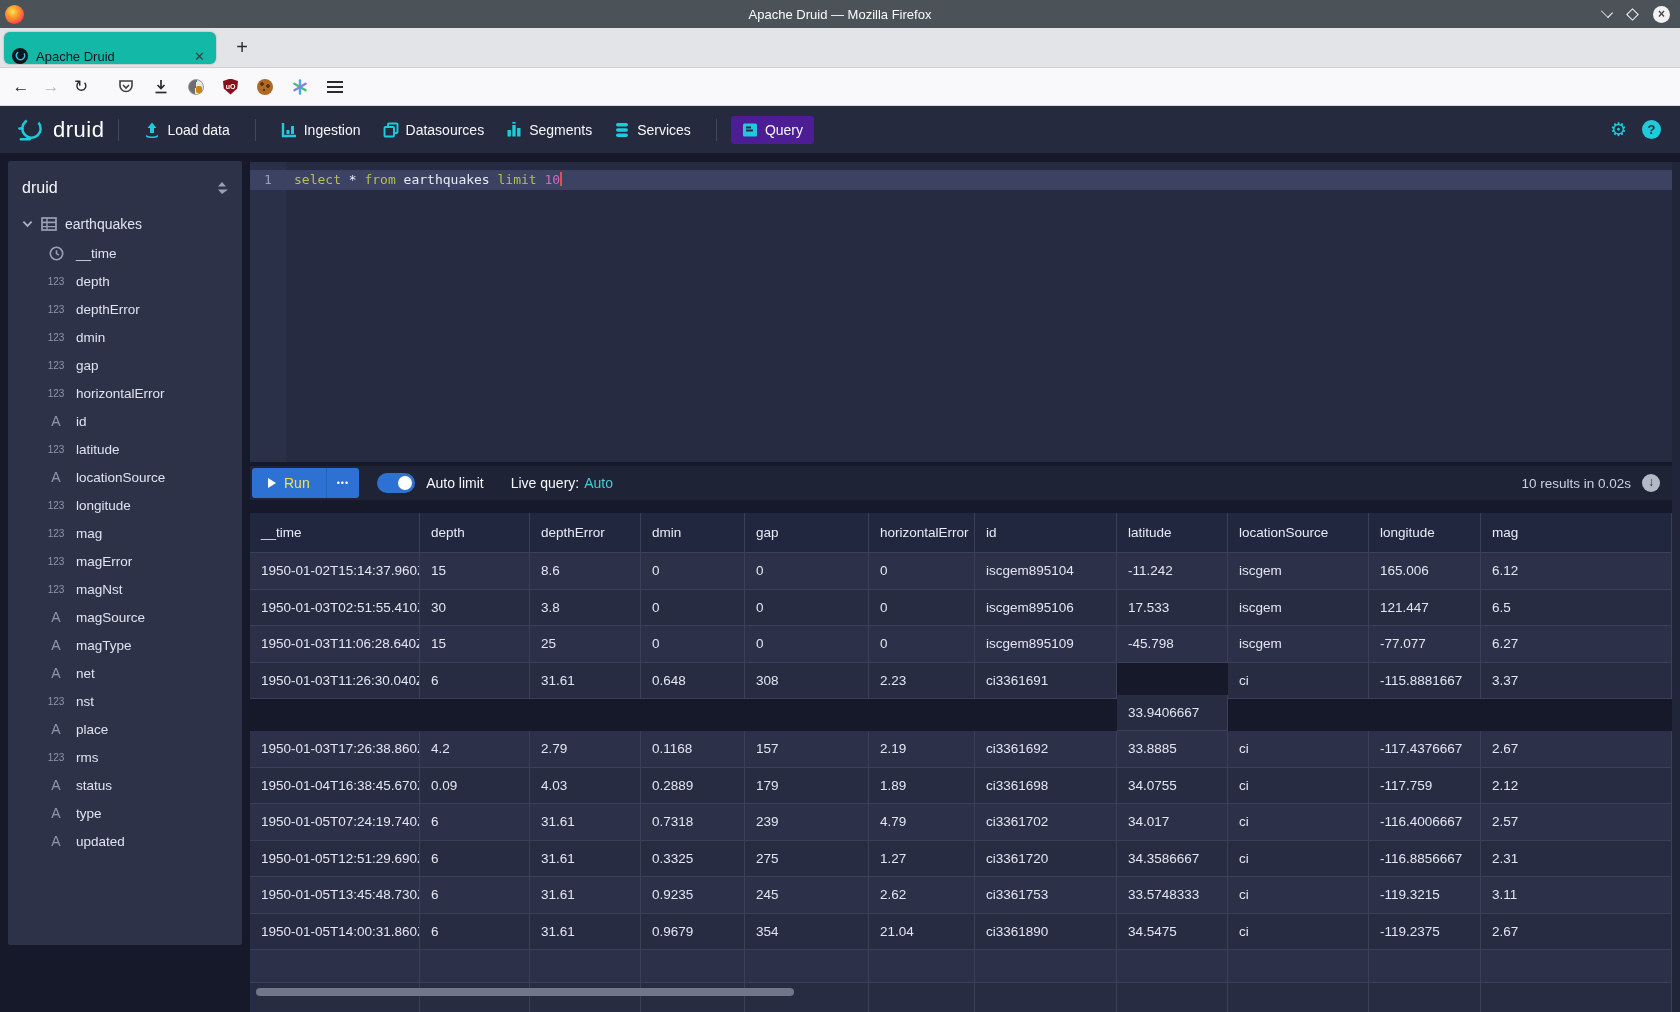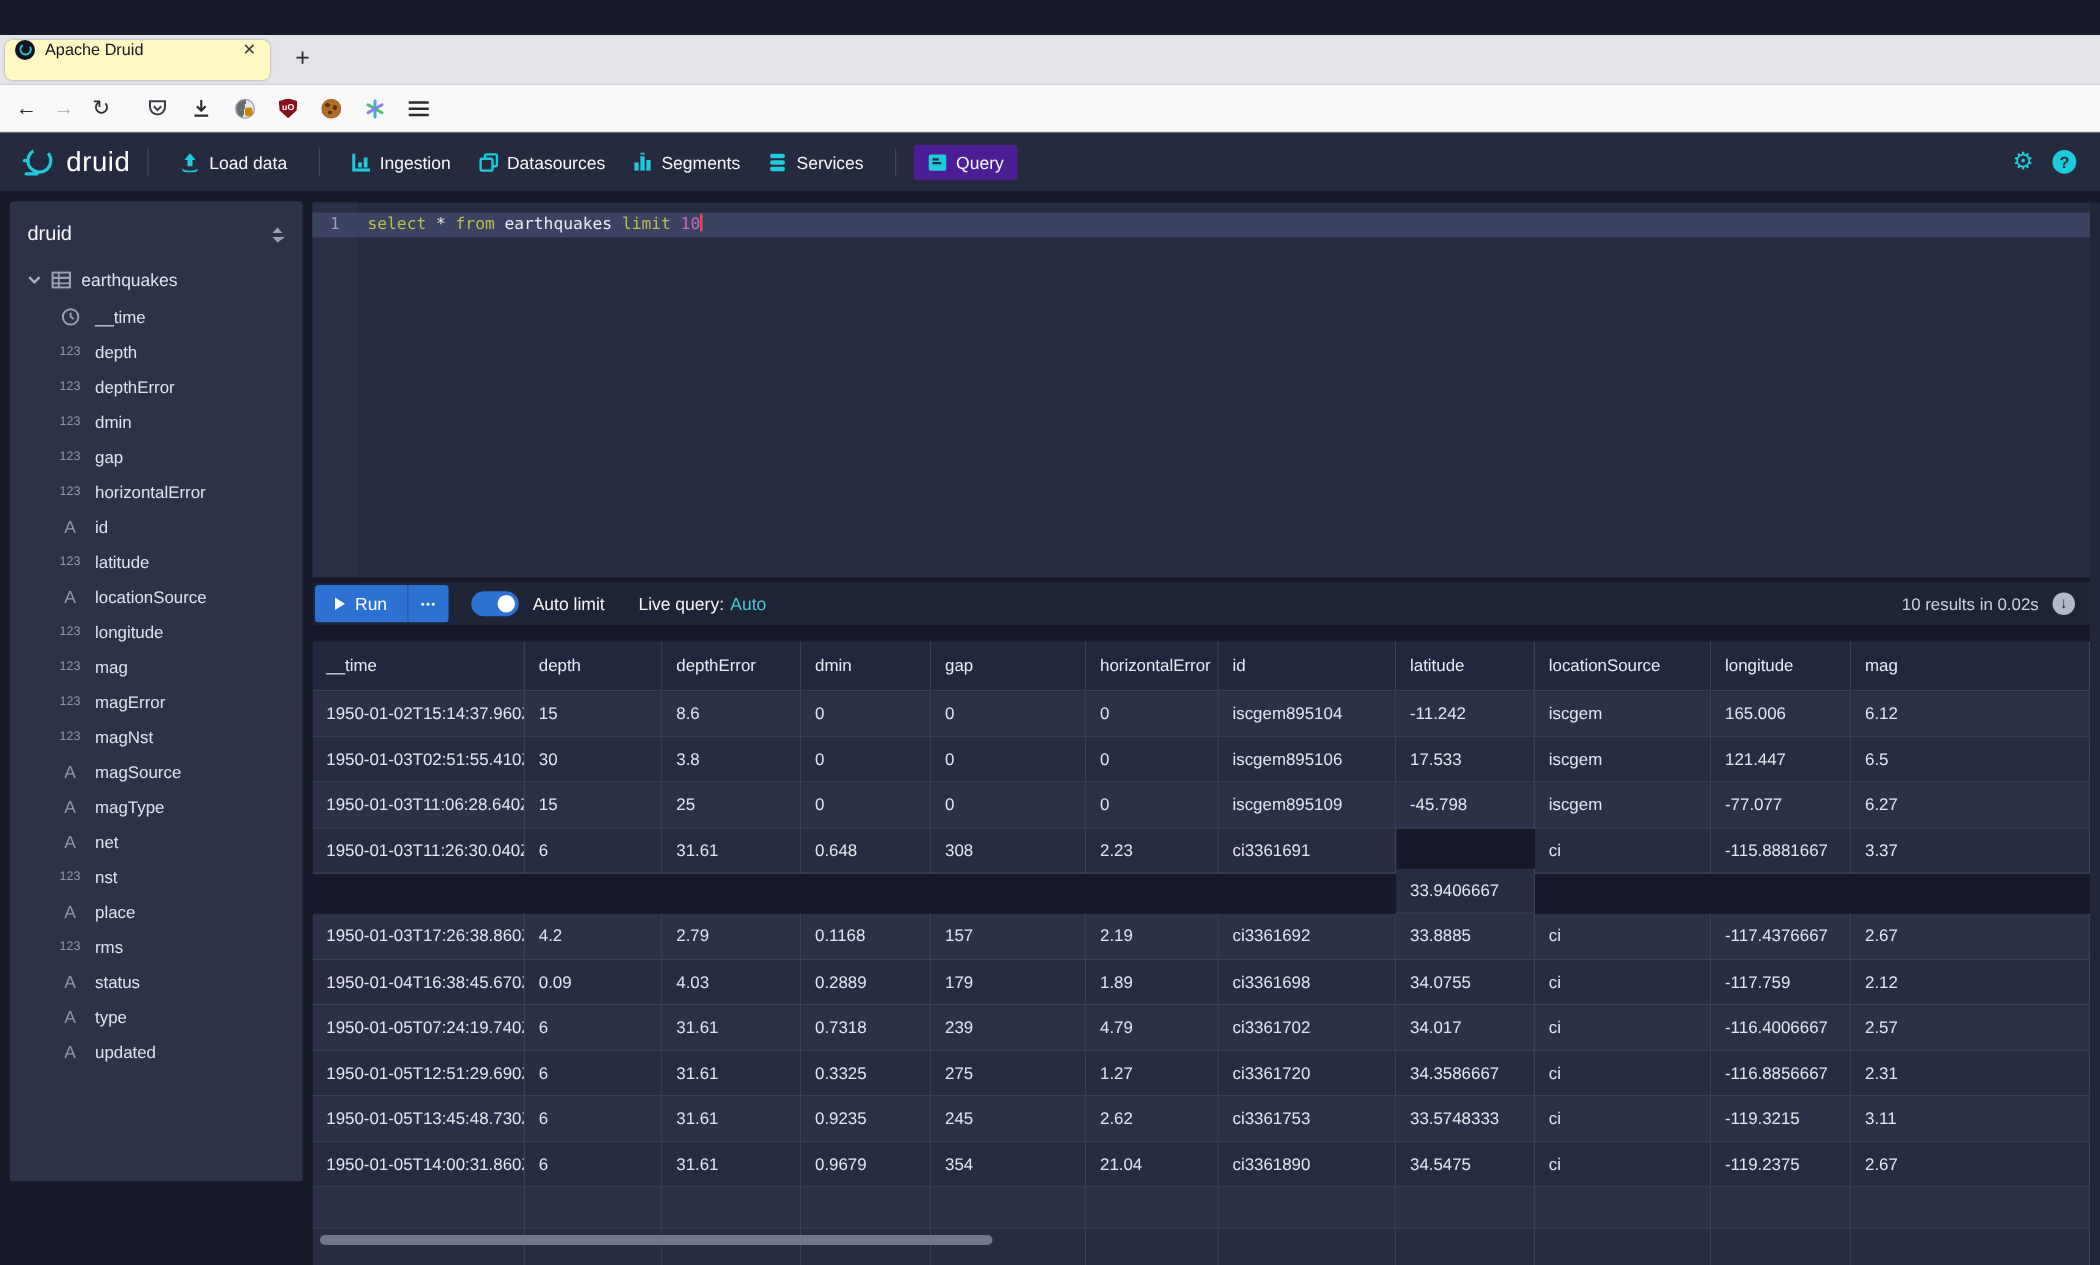--- a/index.html
+++ b/index.html
@@ -16,22 +16,22 @@
   .win-controls { margin-left:auto; display:flex; align-items:center; gap:16px; padding-right:10px; z-index:2; }
   .wc-min { width:10px; height:10px; border-right:1.5px solid #fbfbfe; border-bottom:1.5px solid #fbfbfe;
             transform:rotate(45deg) scale(1,.7); margin-top:-4px; }
   .wc-max { width:9px; height:9px; border:1.5px solid #fbfbfe; transform:rotate(45deg); }
   .wc-close { width:17px; height:17px; border-radius:50%; background:#f2f2f4; color:#44484c;
               font-size:12px; line-height:16px; text-align:center; font-weight:bold; }
 
   
   .tabbar { position:absolute; left:0; top:28px; right:0; height:40px; background:#e3e4e7;
             display:flex; align-items:center; border-bottom:1px solid #cfd0d4; }
-  .tab { margin-left:4px; width:212px; height:32px; background:#fef9c3; border-radius:6px;
-         box-shadow:0 0 2px rgba(0,0,0,.35); display:flex; align-items:flex-start; padding:0 8px; }
+  .tab { margin-left:4px; width:212px; height:32px; background:#14b8a6; border-radius:6px;
+         box-shadow:0 0 2px rgba(0,0,0,.35); display:flex; align-items:flex-end; padding:0 8px; }
   .tab-favicon { width:16px; height:16px; border-radius:50%; background:#10141f; display:flex;
                  align-items:center; justify-content:center; }
   .tab-label { font-size:13px; color:#15141a; margin-left:8px; flex:1; white-space:nowrap; overflow:hidden; }
   .tab-close { color:#3d3d40; font-size:13px; padding:0 3px; }
   .newtab { margin-left:12px; color:#2b2b2e; font-size:20px; font-weight:300; width:28px; height:28px;
             text-align:center; line-height:26px; border-radius:4px; }
 
   
   .toolbar { position:absolute; left:0; top:68px; right:0; height:38px; background:#f9f9fb;
              border-bottom:1px solid #dddde2; display:flex; align-items:center; }
@@ -101,21 +101,21 @@
   .codeline { position:absolute; left:44px; top:8px; height:20px; line-height:20px; white-space:pre; }
   .tok-keyword { color:#b9bf4e; }
   .tok-plain { color:#e8ebf5; }
   .tok-number { color:#cf68c0; }
   .cursor { display:inline-block; width:2px; height:14px; background:#e04f4f; vertical-align:-2px; }
 
   
   .runbar { position:absolute; left:0; top:304px; right:8px; height:34px; background:#1e2336;
             display:flex; align-items:center; padding:0 12px 0 2px; }
   .run-group { display:flex; height:30px; border-radius:3px; overflow:hidden; }
-  .run-btn { background:#2d72d2; color:#ffffff; font-size:14px; display:flex; align-items:center;
+  .run-btn { background:#2d72d2; color:#fde047; font-size:14px; display:flex; align-items:center;
              gap:8px; padding:0 16px; }
   .play { width:0; height:0; border-left:8px solid #fff; border-top:5px solid transparent;
           border-bottom:5px solid transparent; }
   .more-btn { background:#2d72d2; color:#fff; border-left:1px solid #2462b4; padding:0 10px;
               display:flex; align-items:center; font-size:9px; letter-spacing:1px; }
   .switch { width:38px; height:20px; border-radius:10px; background:#2d72d2; position:relative; margin-left:18px; }
   .switch::after { content:""; position:absolute; right:3px; top:3px; width:14px; height:14px;
                    border-radius:50%; background:#fff; }
   .runbar-label { color:#f5f8fa; font-size:14px; margin-left:11px; }
   .live-query { margin-left:27px; }
@@ -140,20 +140,29 @@
   .hthumb { position:absolute; left:6px; bottom:16px; width:538px; height:8px; border-radius:4px;
             background:#71778a; }
 
   svg { display:block; }
 </style>
 </head>
 <body>
 
 <div class="screen">
 
+  <div class="titlebar">
+    <div class="ff-logo"></div>
+    <div class="win-title">Apache Druid — Mozilla Firefox</div>
+    <div class="win-controls">
+      <div class="wc-min"></div>
+      <div class="wc-max"></div>
+      <div class="wc-close">×</div>
+    </div>
+  </div>
 
   <div class="tabbar">
     <div class="tab">
       <div class="tab-favicon">
         <svg width="11" height="11" viewBox="0 0 16 16">
             <circle cx="8" cy="8" r="6" fill="none" stroke="#1ecbdd" stroke-width="2.2" stroke-dasharray="27 11" transform="rotate(-30 8 8)"></circle>
           </svg>
       </div>
       <span class="tab-label">Apache Druid</span>
       <span class="tab-close">✕</span>

